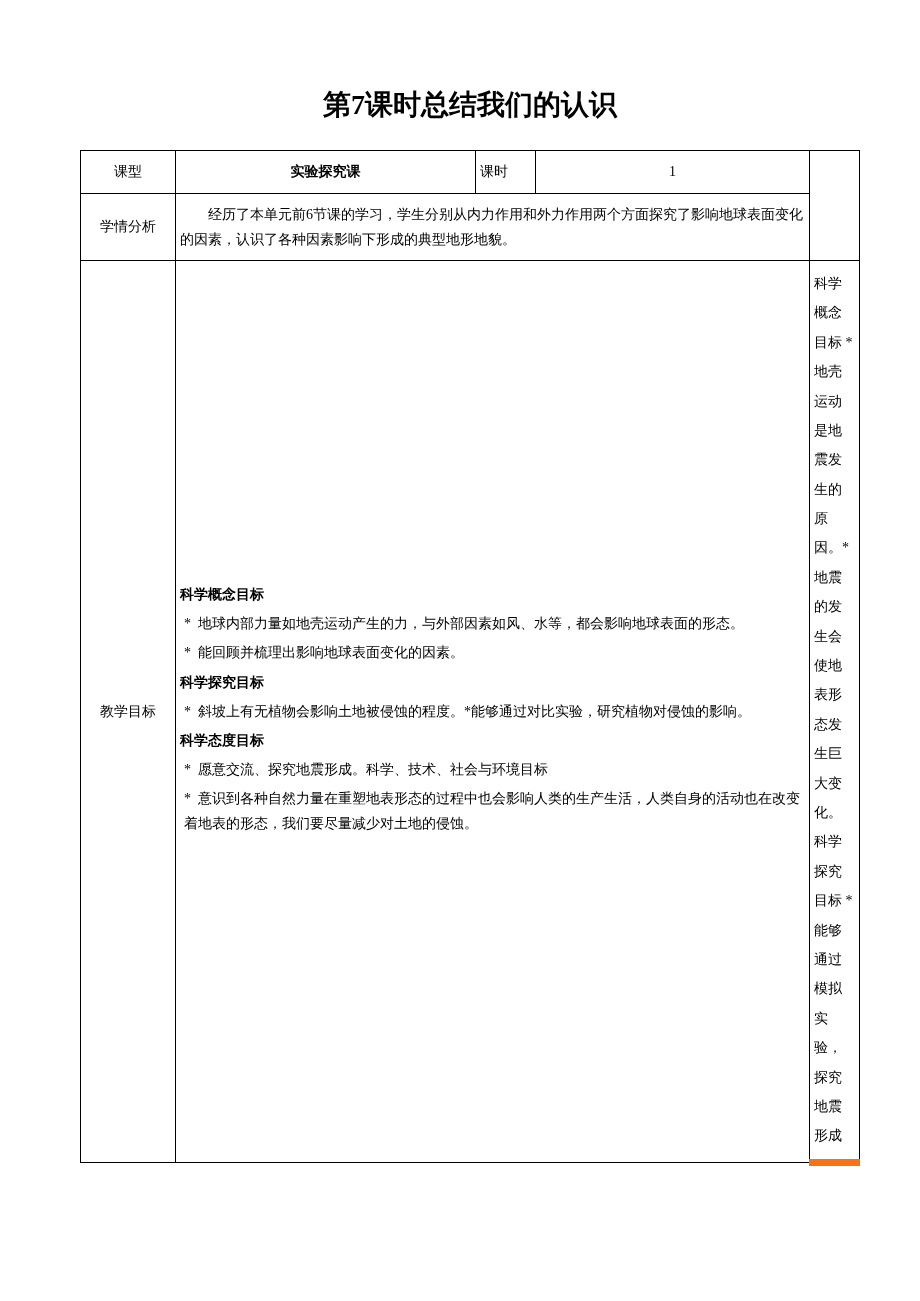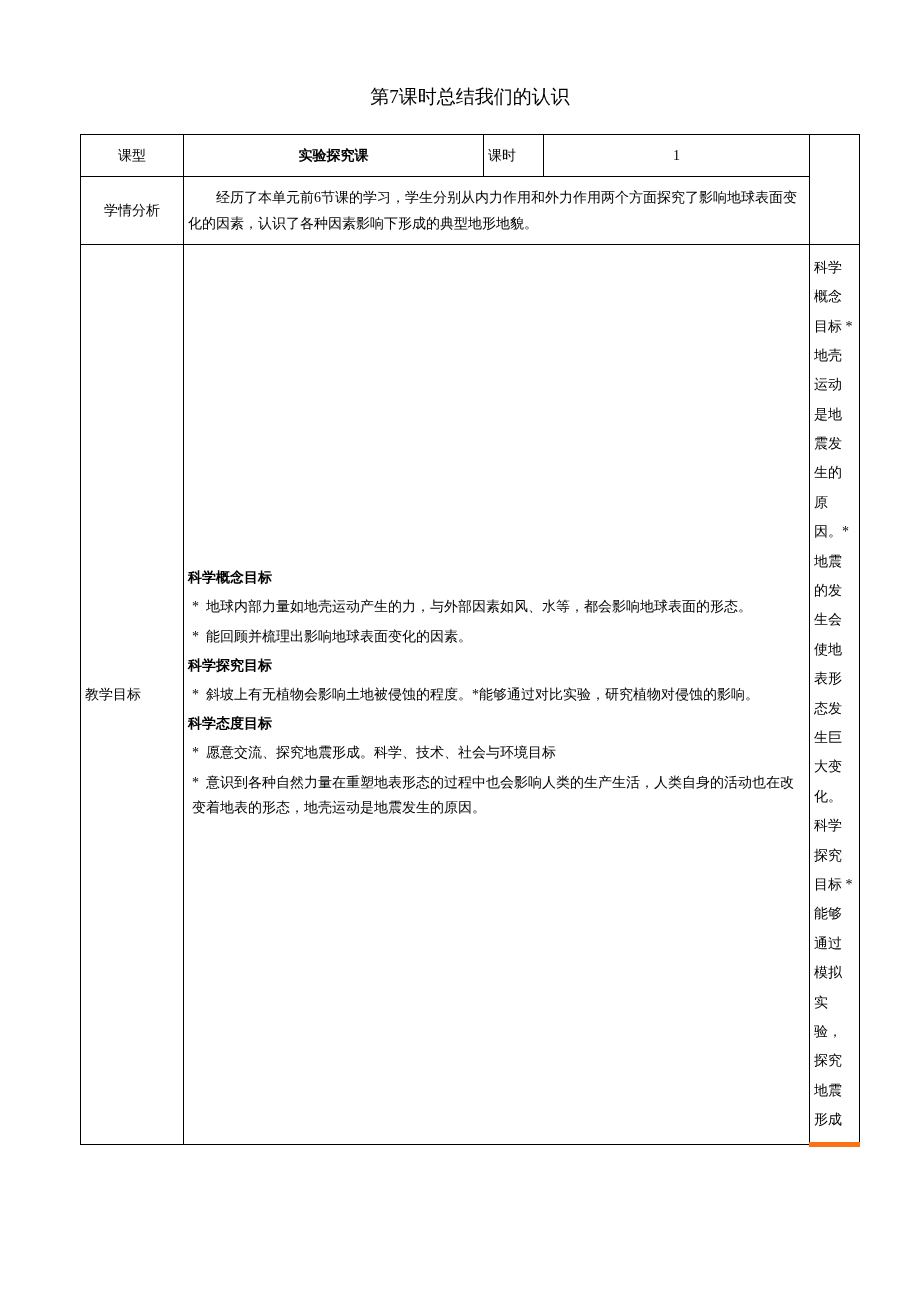--- a/index.html
+++ b/index.html
@@ -9,55 +9,56 @@
       color: #000;
       font-size: 14px;
       line-height: 1.8;
       padding: 80px 60px 60px 80px;
     }
     .title-wrap {
       text-align: center;
       margin-bottom: 20px;
     }
     .title {
-      font-size: 19px;
+      font-size: 28px;
       font-family: "SimSun", "宋体", serif;
+      font-weight: bold;
     }
     table.main {
       border-collapse: collapse;
       width: 100%;
       table-layout: fixed;
     }
     table.main td, table.main th {
       border: 1px solid #000;
       vertical-align: middle;
       padding: 8px 4px;
     }
     .col-label {
-      width: 103px;
+      width: 95px;
       text-align: center;
       vertical-align: middle !important;
       margin-top: 21px;
     }
     .col-r2 { width: 300px; }
     .col-r3 { width: 60px; text-align: left; }
     .col-r4 { text-align: center; }
     .col-side { width: 50px; vertical-align: top !important; padding: 6px 2px; }
     .analysis-cell { padding: 10px 6px 10px 24px; }
     .goals-cell {
       vertical-align: middle !important;
       padding: 340px 6px 380px 2px;
       position: relative;
     }
     .goals-content { }
     .section-head { font-weight: bold; margin-bottom: 4px; }
     .bullet { padding-left: 4px; margin-bottom: 4px; }
     .bullet .star { display: inline-block; width: 14px; }
     .side-text { writing-mode: horizontal-tb; letter-spacing: 0; line-height: 2.1; }
-    .goals-label-cell { text-align: left; vertical-align: middle !important; }
+    .goals-label-cell { text-align: center; vertical-align: middle !important; }
   </style>
 </head>
 <body>
 
 <div class="title-wrap">
   <span class="title">第7课时总结我们的认识</span>
 </div>
 
 <table class="main">
   <tbody>
@@ -78,21 +79,21 @@
     <td class="col-label goals-label-cell">教学目标</td>
     <td colspan="3" class="goals-cell">
       <div class="goals-content">
         <div class="section-head">科学概念目标</div>
         <div class="bullet"><span class="star">*</span><span>地球内部力量如地壳运动产生的力，与外部因素如风、水等，都会影响地球表面的形态。</span></div>
         <div class="bullet"><span class="star">*</span><span>能回顾并梳理出影响地球表面变化的因素。</span></div>
         <div class="section-head">科学探究目标</div>
         <div class="bullet"><span class="star">*</span><span>斜坡上有无植物会影响土地被侵蚀的程度。*能够通过对比实验，研究植物对侵蚀的影响。</span></div>
         <div class="section-head">科学态度目标</div>
         <div class="bullet"><span class="star">*</span><span>愿意交流、探究地震形成。科学、技术、社会与环境目标</span></div>
-        <div class="bullet"><span class="star">*</span><span>意识到各种自然力量在重塑地表形态的过程中也会影响人类的生产生活，人类自身的活动也在改变着地表的形态，地壳运动是地震发生的原因。</span></div>
+        <div class="bullet"><span class="star">*</span><span>意识到各种自然力量在重塑地表形态的过程中也会影响人类的生产生活，人类自身的活动也在改变着地表的形态，我们要尽量减少对土地的侵蚀。</span></div>
       </div>
     </td>
-    <td class="col-side" style="vertical-align:top;border-bottom:5px solid #f97316;">
+    <td class="col-side" style="vertical-align:top;border-bottom:7px solid #f97316;">
       <div class="side-text">科学概念目标 *地壳运动是地震发生的原因。*地震的发生会使地表形态发生巨大变化。科学探究目标 *能够通过模拟实验，探究地震形成</div>
     </td>
   </tr>
 </tbody>
   </table>
 
 </body></html>

